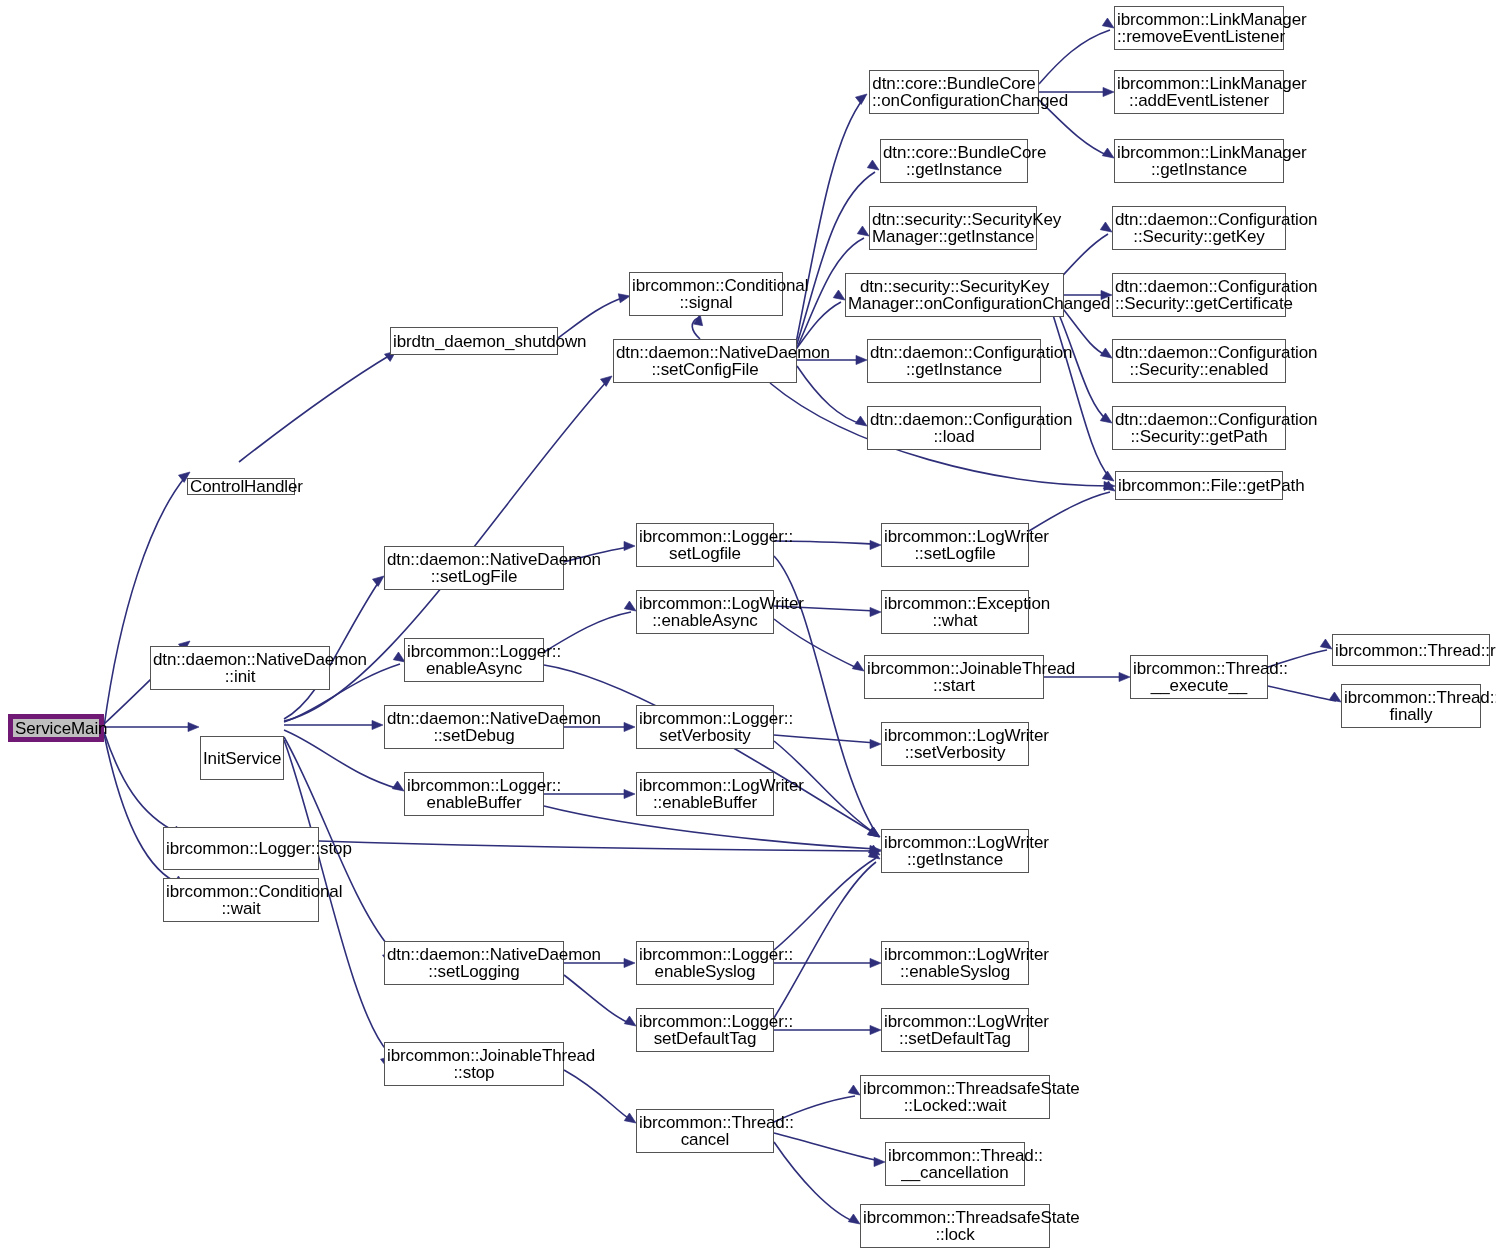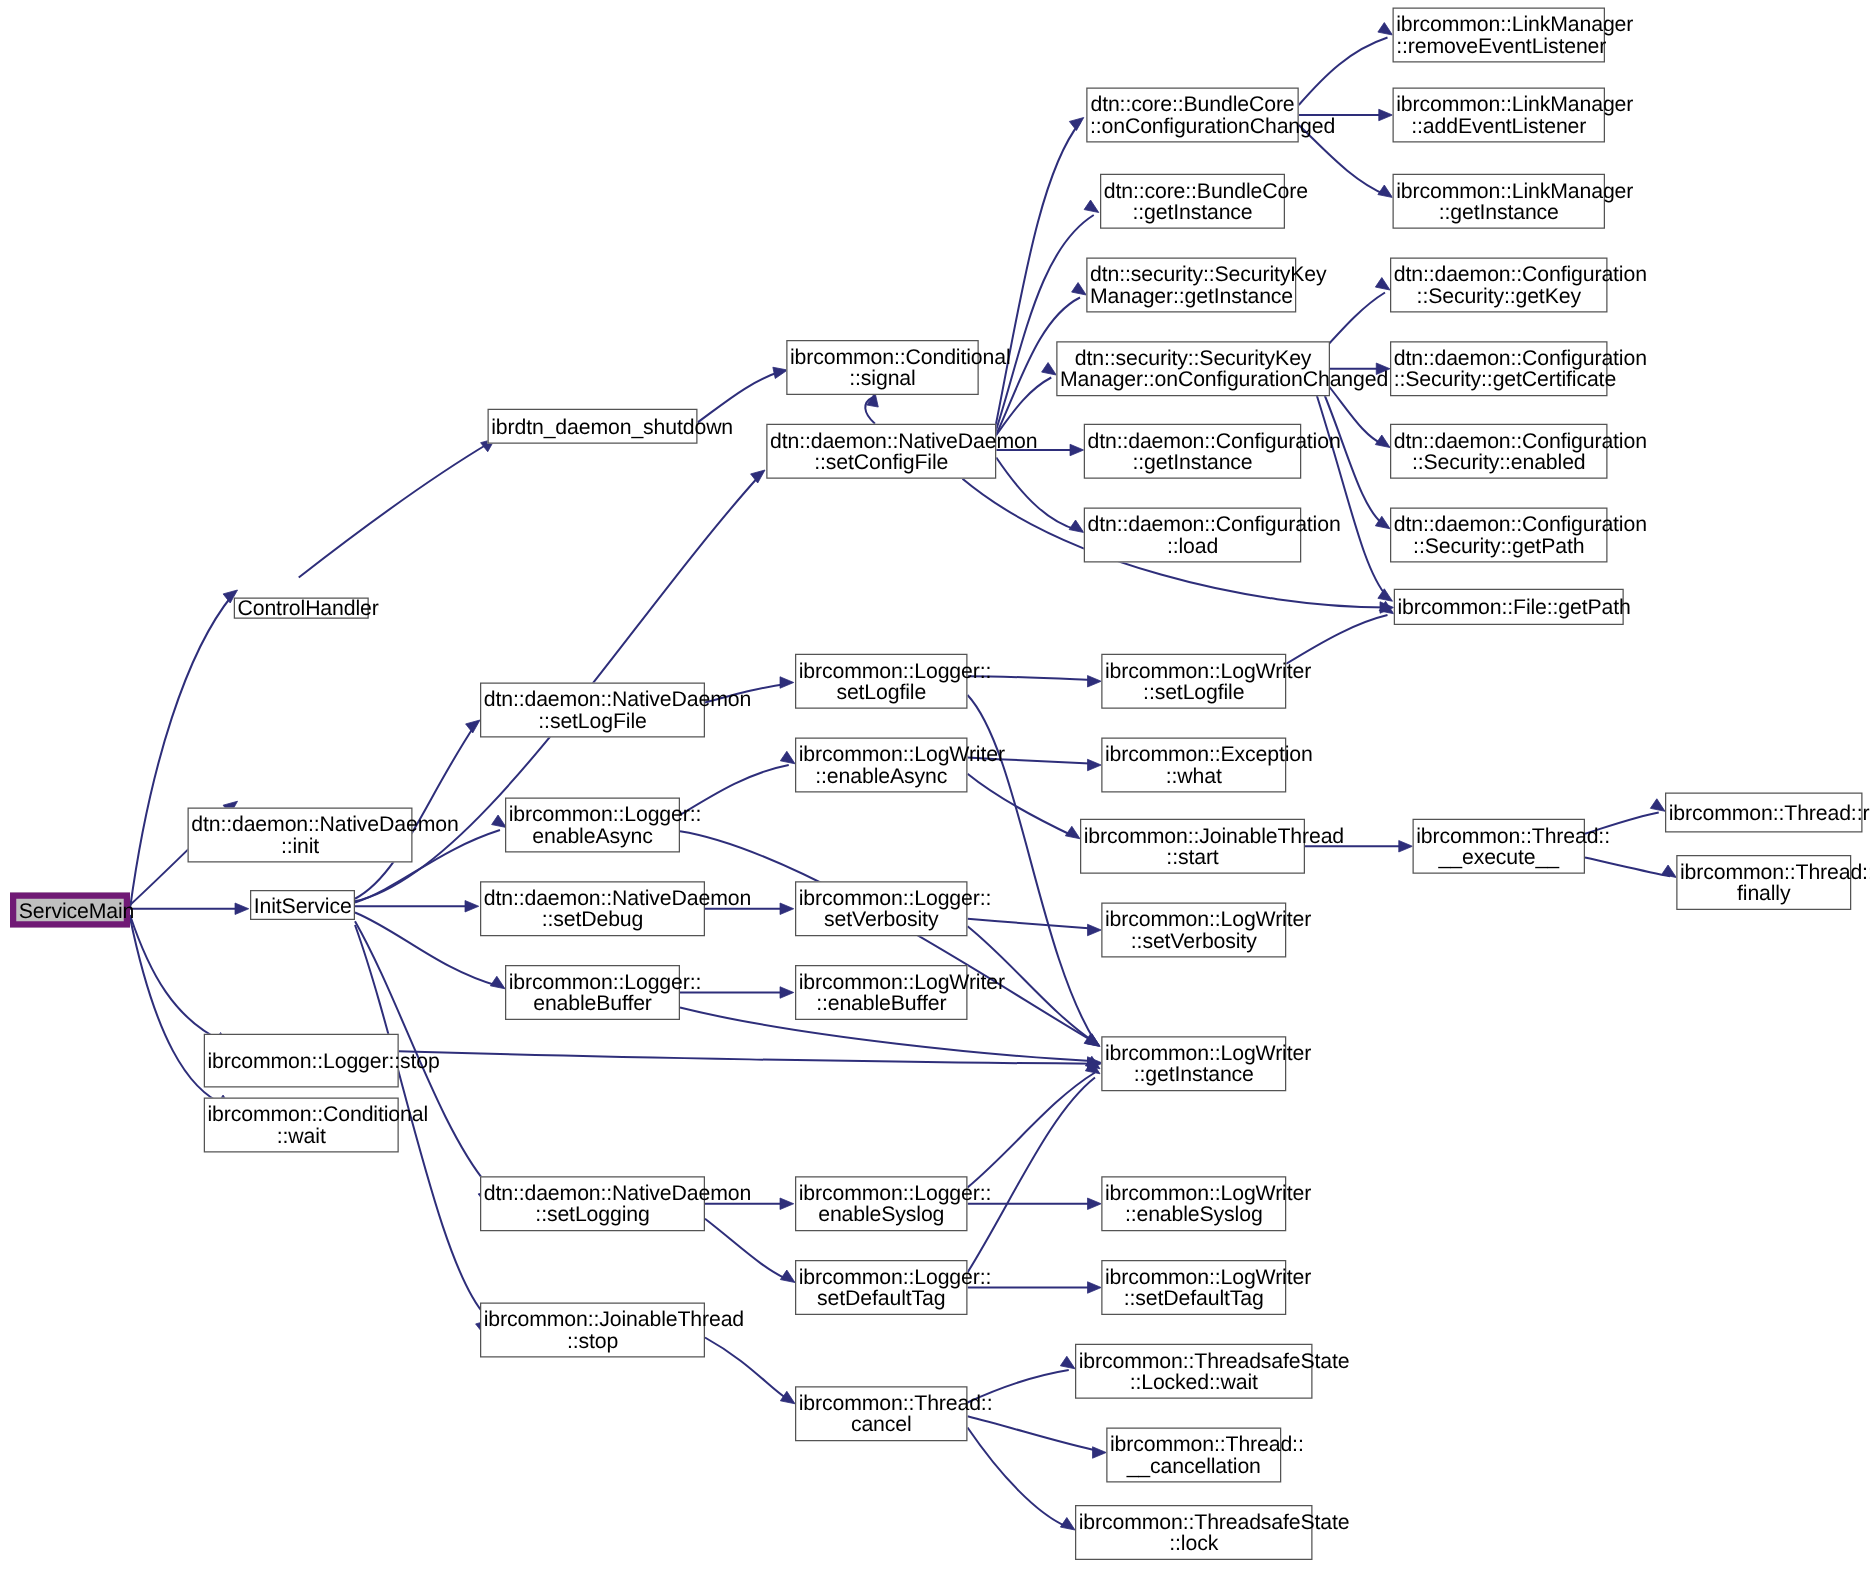--- a/index.html
+++ b/index.html
@@ -291,21 +291,21 @@
       </g>
       <g>
         <path d="M774,1142 C800,1180 830,1212 855,1222" class="edge-path"></path>
         <polygon points="0,0 -11,-4.6 -11,4.6" transform="translate(860,1224) rotate(34)" class="edge-head"></polygon>
       </g>
     </svg>
 <div class="gnode root-node" style="left: 8px; top: 714px; width: 96px; height: 28px;"><span class="label">ServiceMain</span></div>
     <div class="gnode" style="left: 187px; top: 478px; width: 108px; height: 17px;"><span class="label">ControlHandler</span></div>
     <div class="gnode" style="left: 150px; top: 646px; width: 180px; height: 44px;"><span class="label">dtn::daemon::NativeDaemon
 ::init</span></div>
-    <div class="gnode" style="left: 200px; top: 712px; width: 84px; height: 24px;"><span class="label">InitService</span></div>
+    <div class="gnode" style="left: 200px; top: 736px; width: 84px; height: 44px;"><span class="label">InitService</span></div>
     <div class="gnode" style="left: 163px; top: 827px; width: 156px; height: 43px;"><span class="label">ibrcommon::Logger::stop</span></div>
     <div class="gnode" style="left: 163px; top: 878px; width: 156px; height: 44px;"><span class="label">ibrcommon::Conditional
 ::wait</span></div>
     <div class="gnode" style="left: 390px; top: 327px; width: 168px; height: 28px;"><span class="label">ibrdtn_daemon_shutdown</span></div>
     <div class="gnode" style="left: 384px; top: 546px; width: 180px; height: 44px;"><span class="label">dtn::daemon::NativeDaemon
 ::setLogFile</span></div>
     <div class="gnode" style="left: 404px; top: 638px; width: 140px; height: 44px;"><span class="label">ibrcommon::Logger::
 enableAsync</span></div>
     <div class="gnode" style="left: 384px; top: 705px; width: 180px; height: 44px;"><span class="label">dtn::daemon::NativeDaemon
 ::setDebug</span></div>
@@ -372,19 +372,19 @@
     <div class="gnode" style="left: 1114px; top: 139px; width: 170px; height: 44px;"><span class="label">ibrcommon::LinkManager
 ::getInstance</span></div>
     <div class="gnode" style="left: 1112px; top: 206px; width: 174px; height: 44px;"><span class="label">dtn::daemon::Configuration
 ::Security::getKey</span></div>
     <div class="gnode" style="left: 1112px; top: 273px; width: 174px; height: 44px;"><span class="label">dtn::daemon::Configuration
 ::Security::getCertificate</span></div>
     <div class="gnode" style="left: 1112px; top: 339px; width: 174px; height: 44px;"><span class="label">dtn::daemon::Configuration
 ::Security::enabled</span></div>
     <div class="gnode" style="left: 1112px; top: 406px; width: 174px; height: 44px;"><span class="label">dtn::daemon::Configuration
 ::Security::getPath</span></div>
-    <div class="gnode" style="left: 1115px; top: 471px; width: 184px; height: 29px; justify-content: flex-end;"><span class="label">ibrcommon::File::getPath</span></div>
+    <div class="gnode" style="left: 1115px; top: 471px; width: 168px; height: 29px; justify-content: flex-end;"><span class="label">ibrcommon::File::getPath</span></div>
     <div class="gnode" style="left: 1130px; top: 655px; width: 138px; height: 44px;"><span class="label">ibrcommon::Thread::
 __execute__</span></div>
     <div class="gnode" style="left: 1332px; top: 634px; width: 158px; height: 32px;"><span class="label">ibrcommon::Thread::run</span></div>
     <div class="gnode" style="left: 1341px; top: 684px; width: 140px; height: 44px;"><span class="label">ibrcommon::Thread::
 finally</span></div>
   </div>
 
 </body></html>

